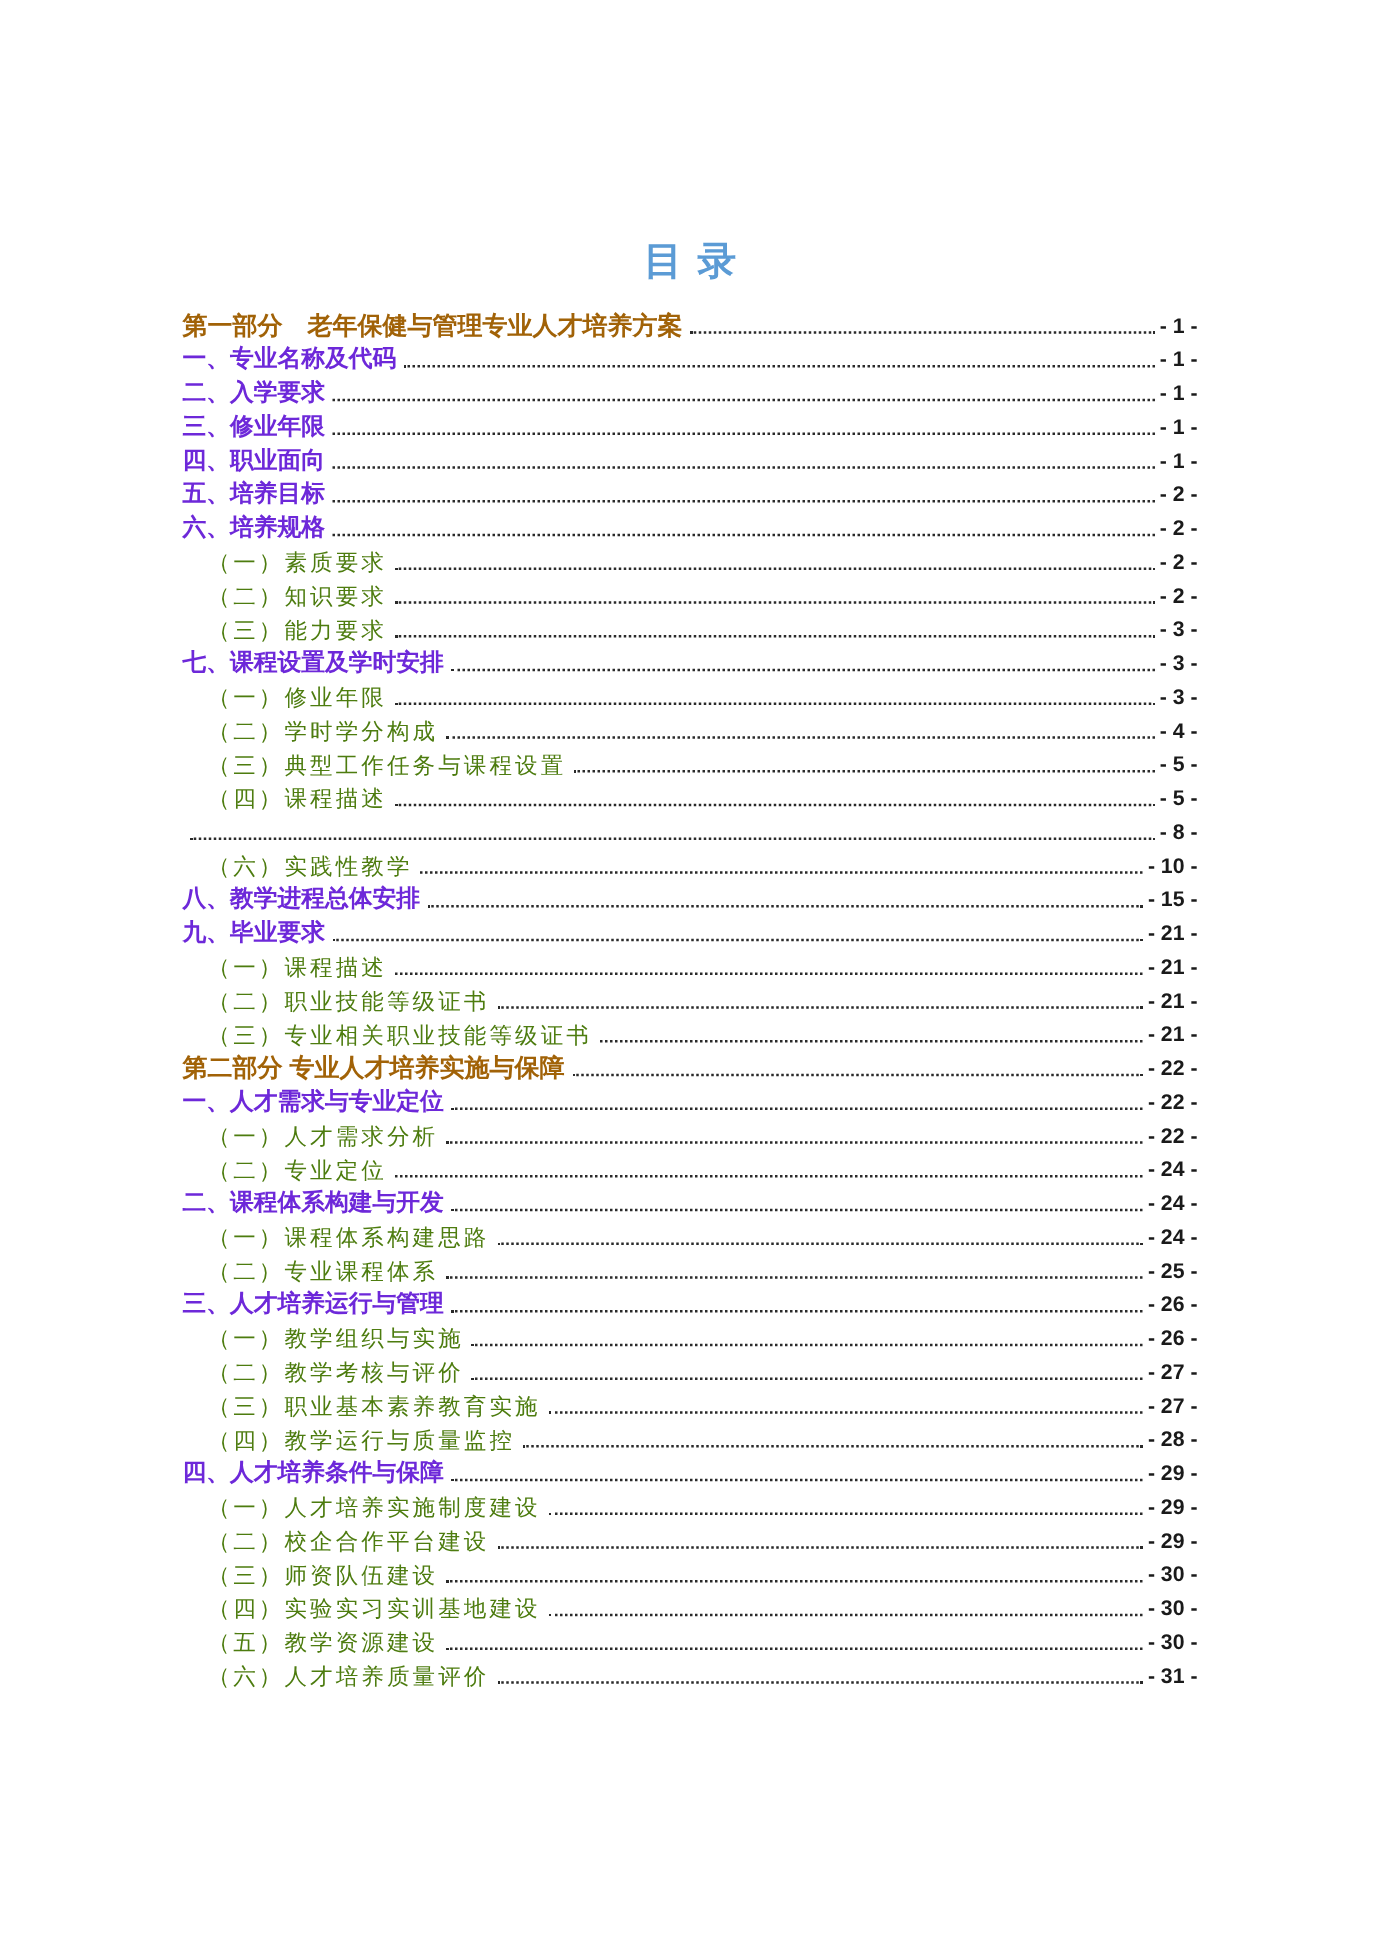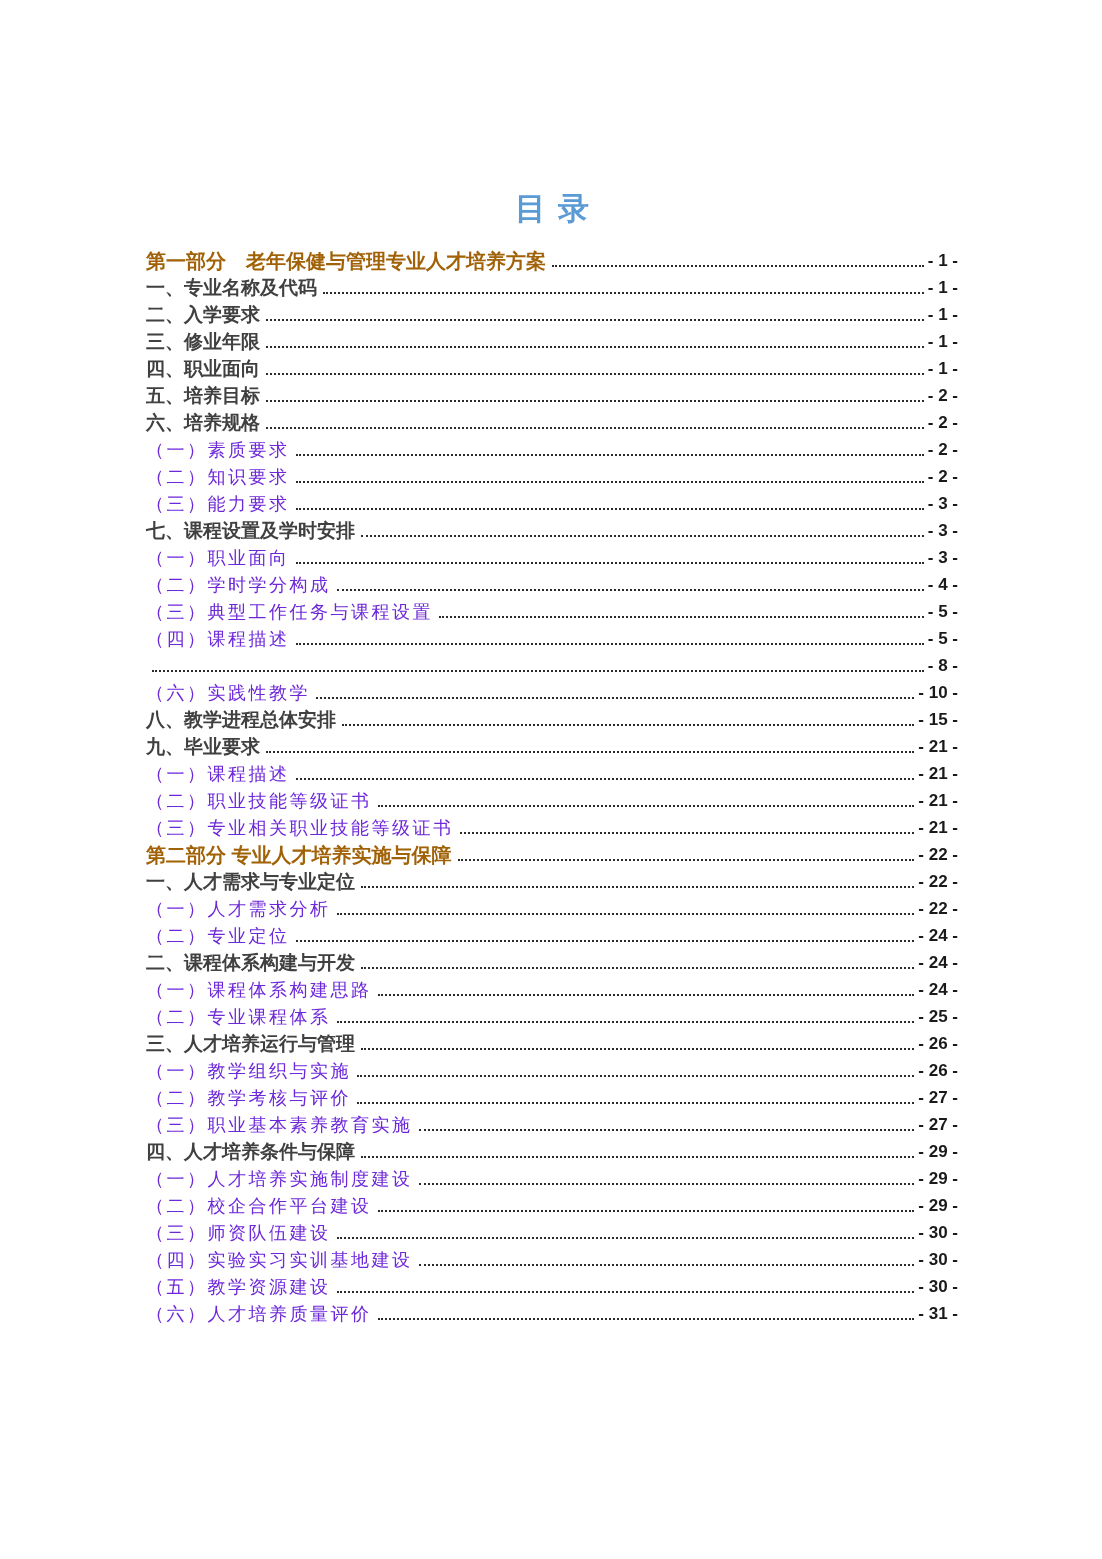--- a/index.html
+++ b/index.html
@@ -58,29 +58,30 @@
   
   .level-part .toc-label {
     font-weight: bold;
     font-size: 20px;
     color: #a16207;
   }
   
   .level-h1 .toc-label {
     font-weight: bold;
     font-size: 19px;
-    color: #404040;
+    color: #6d28d9;
   }
   
   .level-h2 .toc-label {
     font-family: "Liberation Serif", "DejaVu Serif", serif;
     font-weight: normal;
     font-size: 18px;
     letter-spacing: 2.5px;
-    color: #6d28d9;
+    color: #4d7c0f;
+    margin-left: 20px;
   }
 </style>
 </head>
 <body>
 
 <div class="page">
   <h1 class="toc-title" style="color: rgb(91, 155, 213);">目录</h1>
   <div class="toc" id="toc">
       <div class="toc-row level-part">
         <span class="toc-label">第一部分　老年保健与管理专业人才培养方案</span>
@@ -131,21 +132,21 @@
         <span class="toc-label">（三）能力要求</span>
         <span class="toc-leader"></span>
         <span class="toc-page">- 3 -</span>
       </div>
       <div class="toc-row level-h1">
         <span class="toc-label">七、课程设置及学时安排</span>
         <span class="toc-leader"></span>
         <span class="toc-page">- 3 -</span>
       </div>
       <div class="toc-row level-h2">
-        <span class="toc-label">（一）职业面向</span>
+        <span class="toc-label">（一）修业年限</span>
         <span class="toc-leader"></span>
         <span class="toc-page">- 3 -</span>
       </div>
       <div class="toc-row level-h2">
         <span class="toc-label">（二）学时学分构成</span>
         <span class="toc-leader"></span>
         <span class="toc-page">- 4 -</span>
       </div>
       <div class="toc-row level-h2">
         <span class="toc-label">（三）典型工作任务与课程设置</span>
@@ -238,20 +239,25 @@
       </div>
       <div class="toc-row level-h2">
         <span class="toc-label">（二）教学考核与评价</span>
         <span class="toc-leader"></span>
         <span class="toc-page">- 27 -</span>
       </div>
       <div class="toc-row level-h2">
         <span class="toc-label">（三）职业基本素养教育实施</span>
         <span class="toc-leader"></span>
         <span class="toc-page">- 27 -</span>
+      </div>
+      <div class="toc-row level-h2">
+        <span class="toc-label">（四）教学运行与质量监控</span>
+        <span class="toc-leader"></span>
+        <span class="toc-page">- 28 -</span>
       </div>
       <div class="toc-row level-h1">
         <span class="toc-label">四、人才培养条件与保障</span>
         <span class="toc-leader"></span>
         <span class="toc-page">- 29 -</span>
       </div>
       <div class="toc-row level-h2">
         <span class="toc-label">（一）人才培养实施制度建设</span>
         <span class="toc-leader"></span>
         <span class="toc-page">- 29 -</span>

